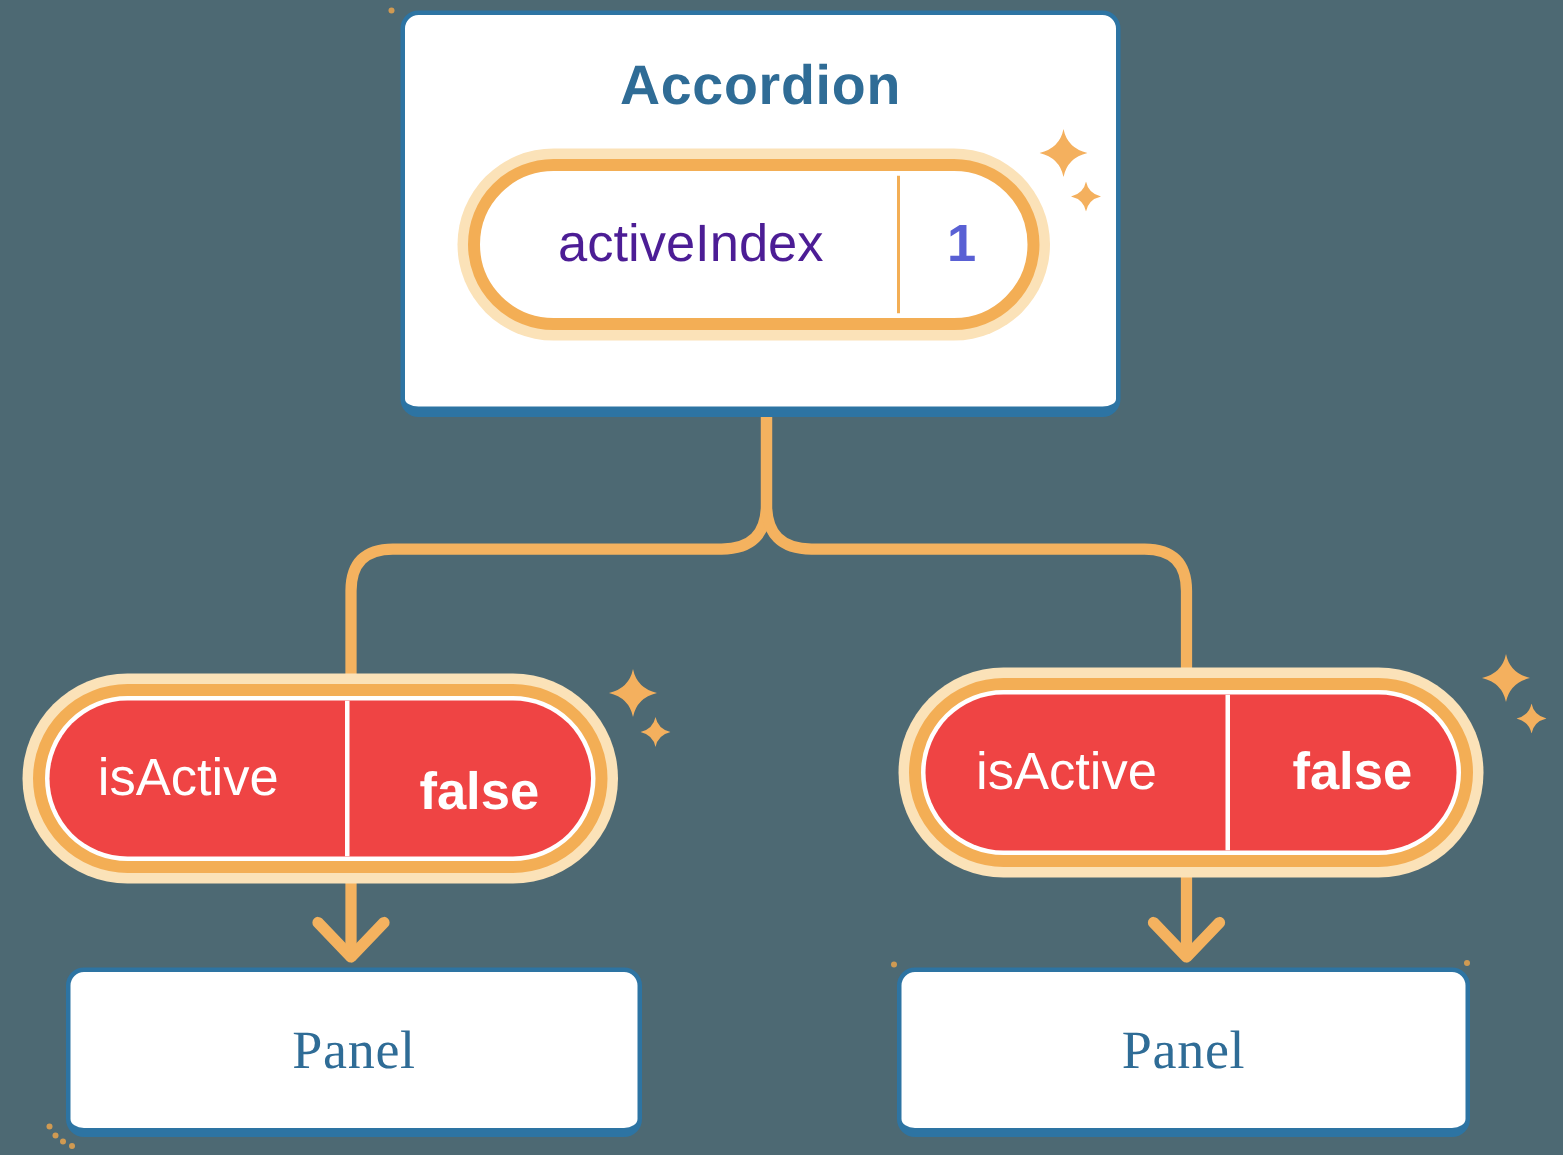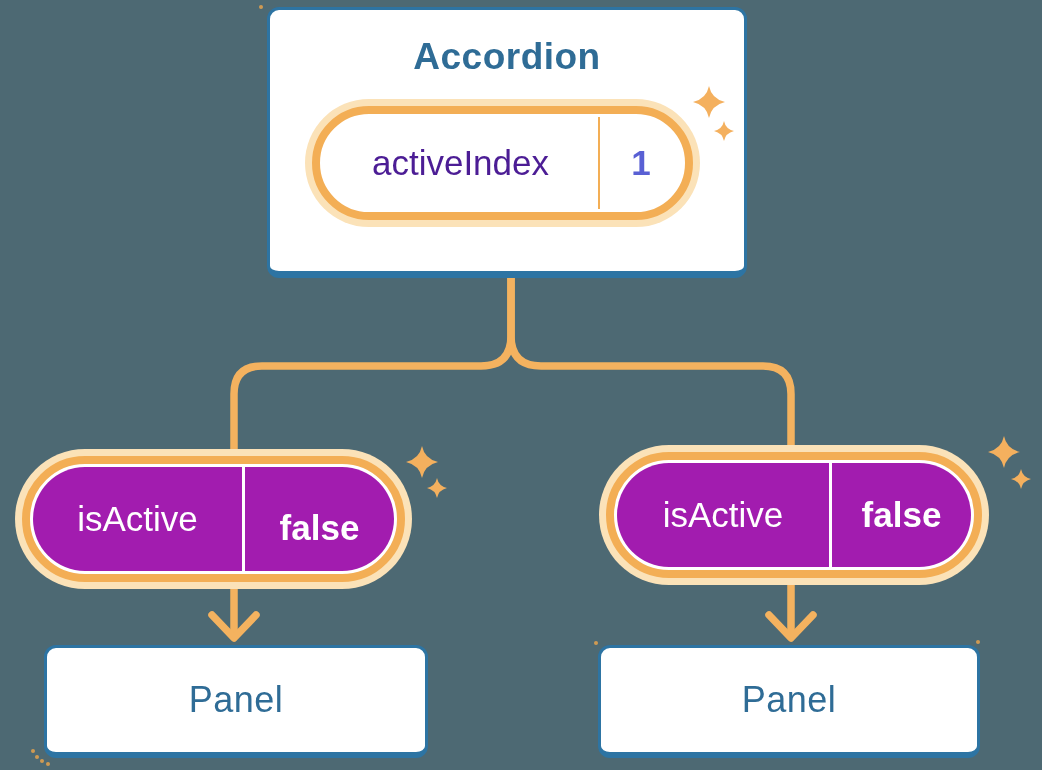--- a/index.html
+++ b/index.html
@@ -39,41 +39,42 @@
     font-size:37px;
     font-weight:600;
     color:#2F6C96;
     letter-spacing:0.5px;
   }
   .panel-title{
     font-size:36px;
     font-weight:500;
     color:#2F6C96;
     letter-spacing:0.5px;
+    font-family:Liberation Serif, serif;
   }
 
   
   .pill{
     position:absolute;
     box-sizing:border-box;
     background:#ffffff;
     border:8px solid #F3AE55;
     border-radius:999px;
     box-shadow:0 0 0 7px #FBE2B8;
     padding:3px;
     z-index:2;
   }
   .pill-inner{
     height:100%;
     border-radius:999px;
     display:flex;
     align-items:center;
     overflow:hidden;
   }
-  .pill.purple .pill-inner{background:#a21caf;}
+  .pill.purple .pill-inner{background:#ef4444;gap:12px;}
   .cell-label{
     flex:1;
     text-align:center;
     font-size:35px;
     font-weight:400;
   }
   .cell-value{
     text-align:center;
     font-size:35px;
     font-weight:700;

